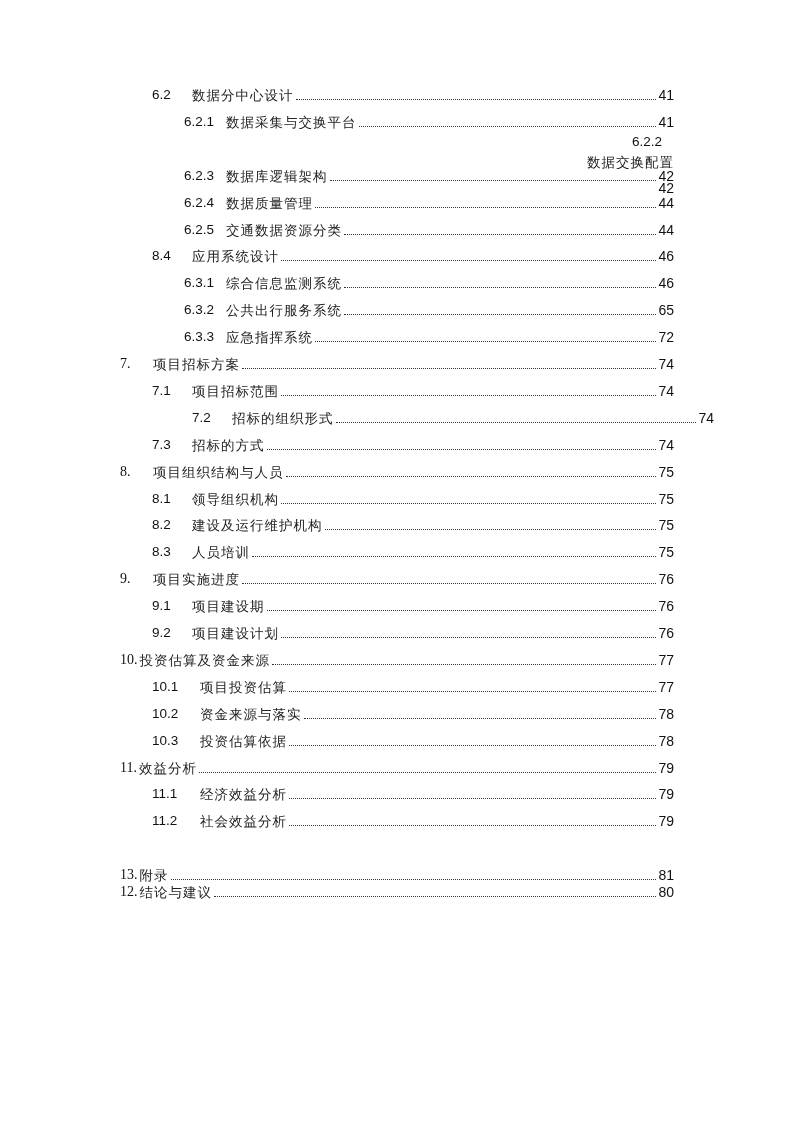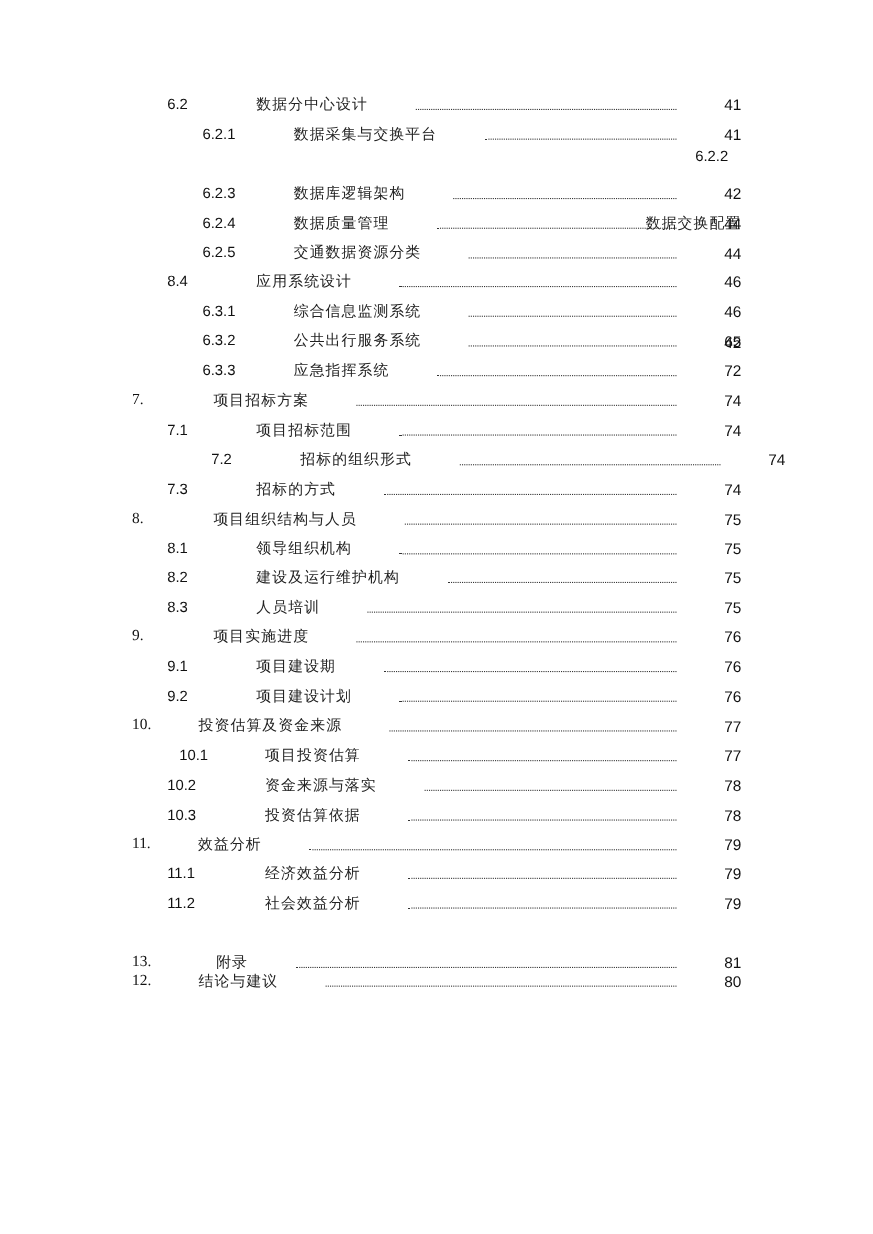--- a/index.html
+++ b/index.html
@@ -1,21 +1,21 @@
 <!DOCTYPE html>
 <html><head>
 <meta charset="utf-8">
 <style>
   html, body { margin: 0; padding: 0; background: #ffffff; }
   body { width: 794px; height: 1122px; position: relative; overflow: hidden; }
   .page { position: absolute; left: 0; top: 0; width: 794px; height: 1122px; background: #fff; }
   .toc { position: absolute; left: 0; top: 78px; width: 794px; }
   .row {
     position: absolute; height: 27px; display: flex; align-items: flex-end;
-    color: #111; font-size: 14px; line-height: 20px; gap: 41px;
+    color: #111; font-size: 14px; line-height: 20px;
   }
   .num { font-family: "Liberation Sans", "DejaVu Sans", sans-serif; font-size: 13.5px; white-space: nowrap; }
   .num.serif { font-family: "Liberation Serif", "DejaVu Serif", serif; font-size: 14px; }
   .title { font-family: "DejaVu Sans", sans-serif; font-size: 13.5px; letter-spacing: 1px; white-space: nowrap; color: #222; }
   .leader { flex: 1; border-bottom: 1px dotted #333; margin: 0 2px 5px 2px; height: 1px; }
   .page-num { font-family: "Liberation Sans", "DejaVu Sans", sans-serif; font-size: 14px; white-space: nowrap; }
 </style>
 </head>
 <body>
 
@@ -146,21 +146,21 @@
         <span class="title">项目建设计划</span>
         <span class="leader"></span>
         <span class="page-num">76</span>
       </div>
       <div class="row" style="top: 564.9px; left: 120px; width: 554px;">
         <span class="num serif" style="margin-right: 2px;">10.</span>
         <span class="title">投资估算及资金来源</span>
         <span class="leader"></span>
         <span class="page-num">77</span>
       </div>
-      <div class="row" style="top: 591.8px; left: 152px; width: 522px; text-align: center;">
+      <div class="row" style="top: 591.8px; left: 152px; width: 522px;">
         <span class="num" style="display: inline-block; width: 48px;">10.1</span>
         <span class="title">项目投资估算</span>
         <span class="leader"></span>
         <span class="page-num">77</span>
       </div>
       <div class="row" style="top: 618.7px; left: 152px; width: 522px;">
         <span class="num" style="display: inline-block; width: 48px;">10.2</span>
         <span class="title">资金来源与落实</span>
         <span class="leader"></span>
         <span class="page-num">78</span>
@@ -189,19 +189,19 @@
         <span class="leader"></span>
         <span class="page-num">79</span>
       </div>
       <div class="row" style="top: 797px; left: 120px; width: 554px;">
         <span class="num serif" style="margin-right: 2px;">12.</span>
         <span class="title">结论与建议</span>
         <span class="leader"></span>
         <span class="page-num">80</span>
       </div>
       <div class="row" style="top: 780.1px; left: 120px; width: 554px;">
-        <span class="num serif" style="margin-right: 18px;">13.</span>
+        <span class="num serif" style="margin-right: 2px;">13.</span>
         <span class="title">附录</span>
         <span class="leader"></span>
         <span class="page-num">81</span>
       </div>
     </div>
 </div>
 
 </body></html>

